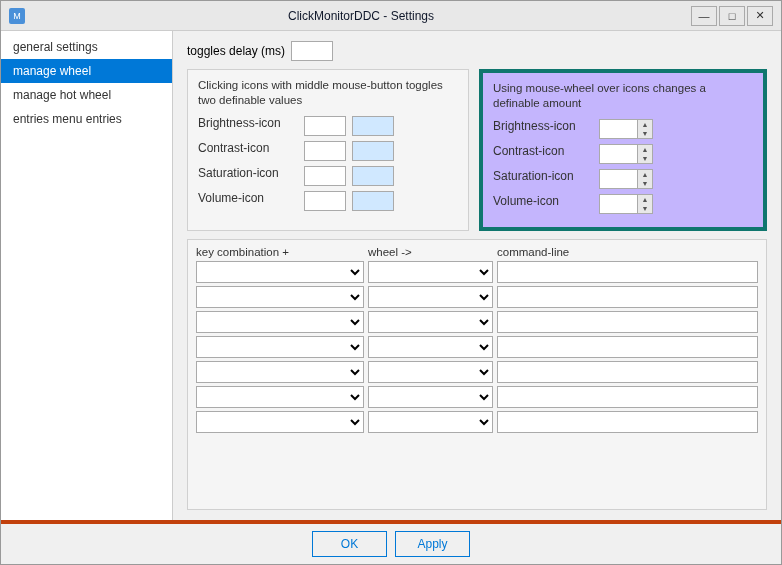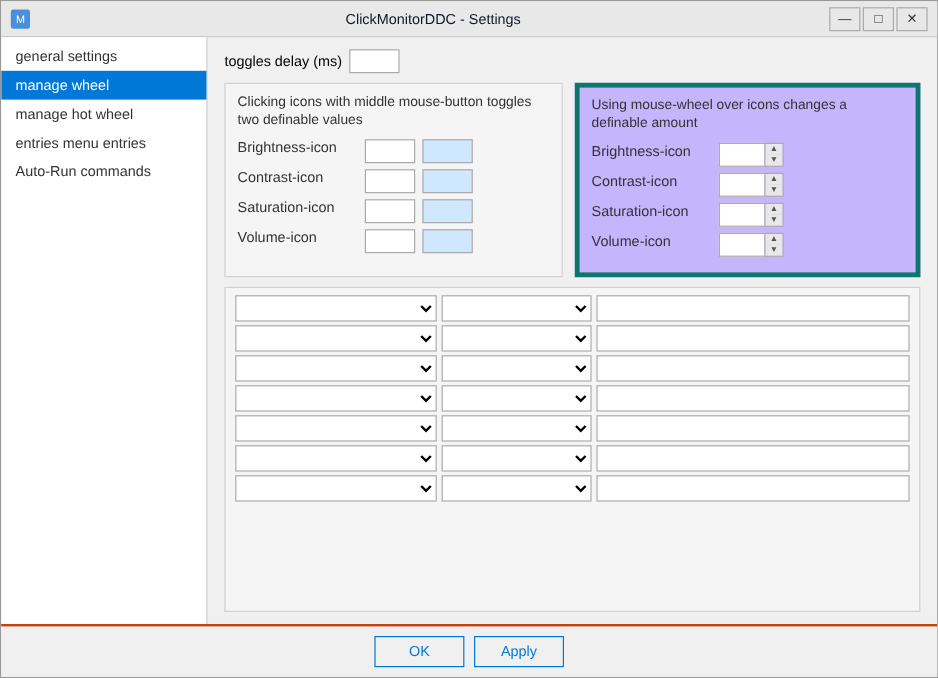--- a/index.html
+++ b/index.html
@@ -195,21 +195,21 @@
       display: flex;
       align-items: center;
       justify-content: center;
       font-size: 7px;
       color: #555;
       padding: 0;
     }
     .bottom-bar {
       height: 44px;
       background: #f0f0f0;
-      border-top: 2px solid #c2410c;
+      border-top: 4px solid #c2410c;
       display: flex;
       align-items: center;
       justify-content: center;
       gap: 8px;
       flex-shrink: 0;
     }
     .btn {
       height: 26px;
       min-width: 75px;
       border: 1px solid #aaa;
@@ -239,21 +239,20 @@
     </div>
   </div>
 
   <div class="content">
 
     <div class="sidebar">
       <div class="sidebar-item">general settings</div>
       <div class="sidebar-item active">manage wheel</div>
       <div class="sidebar-item">manage hot wheel</div>
       <div class="sidebar-item">entries menu entries</div>
-      <div class="sidebar-item">Auto-Run commands</div>
     </div>
 
     <div class="main-area">
 
       <div class="top-bar">
         <div class="repeat-delay">
           <span>toggles delay (ms)</span>
           <input type="text" class="" style="">
         </div>
       </div>
@@ -324,20 +323,25 @@
                 <button class="spin-btn">▲</button>
                 <button class="spin-btn">▼</button>
               </div>
             </div>
           </div>
         </div>
       </div>
 
       <div style="flex:1; display:flex; flex-direction:column; background:#f5f5f5; border:1px solid #d0d0d0; padding:6px 8px; gap:3px; overflow:hidden;">
 
+        <div style="display:flex; gap:4px;">
+          <div style="width:168px; font-size:11.5px; color:#333;">key combination  +</div>
+          <div style="width:125px; font-size:11.5px; color:#333;">wheel -&gt;</div>
+          <div style="flex:1; font-size:11.5px; color:#333;">command-line</div>
+        </div>
 
         <div style="display:flex; gap:4px; align-items:center;">
           <select style="width:168px; height:22px; border:1px solid #aaa; background:white; font-size:11px;"></select>
           <select style="width:125px; height:22px; border:1px solid #aaa; background:white; font-size:11px;"></select>
           <input type="text" style="flex: 1 1 0%; height: 22px; border: 1px solid rgb(170, 170, 170); background: white; font-size: 11px;">
         </div>
         <div style="display:flex; gap:4px; align-items:center;">
           <select style="width:168px; height:22px; border:1px solid #aaa; background:white; font-size:11px;"></select>
           <select style="width:125px; height:22px; border:1px solid #aaa; background:white; font-size:11px;"></select>
           <input type="text" style="flex: 1 1 0%; height: 22px; border: 1px solid rgb(170, 170, 170); background: white; font-size: 11px;">

